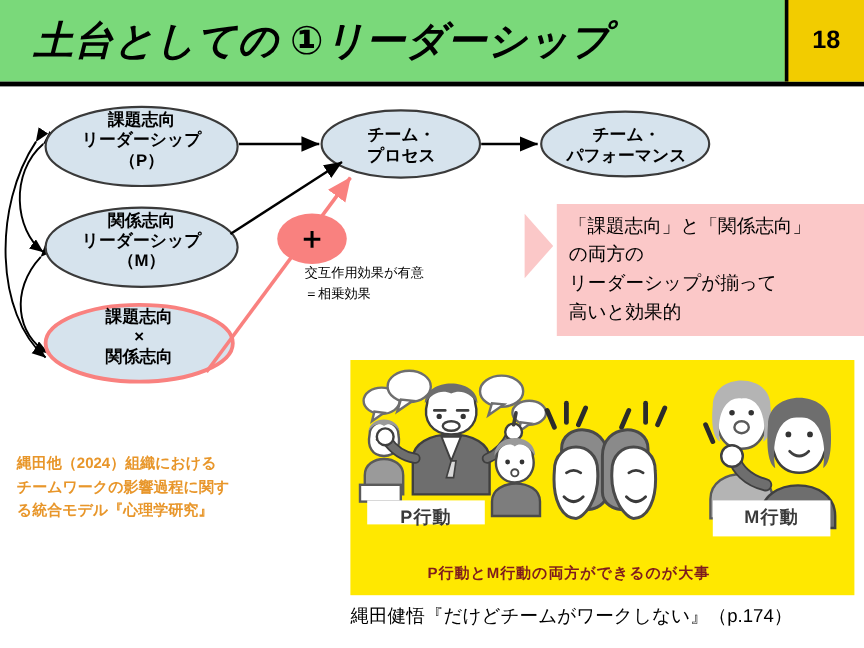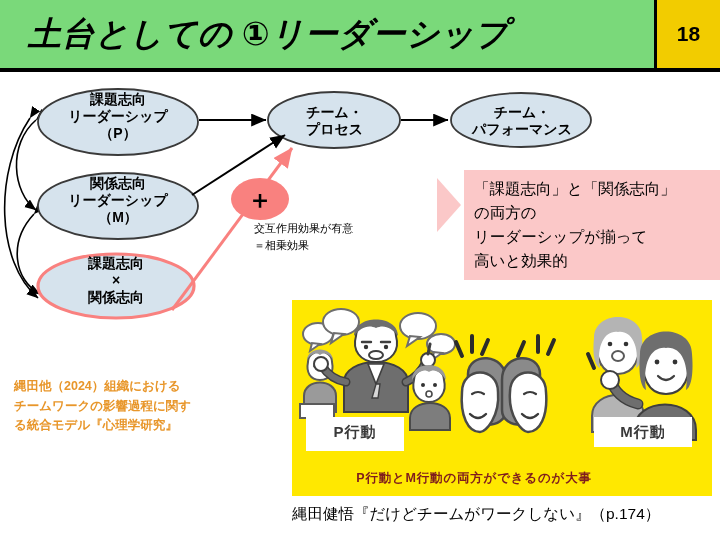--- a/index.html
+++ b/index.html
@@ -154,21 +154,21 @@
   }
   .badge {
     position: absolute;
     background: #ffffff;
     text-align: center;
     font-size: 15px;
     font-weight: bold;
     color: #3a3a3a;
     letter-spacing: 1px;
   }
-  #badge-p { left: 14px; top: 117px; width: 98px; height: 34px; line-height: 30px; }
+  #badge-p { left: 14px; top: 117px; width: 98px; height: 20px; line-height: 30px; }
   #badge-m { left: 302px; top: 117px; width: 98px; height: 30px; line-height: 30px; }
   #illustration-caption {
     position: absolute;
     left: 0; top: 170px;
     width: 364px;
     text-align: center;
     font-size: 12.5px;
     font-weight: bold;
     color: #7f1d1d;
     letter-spacing: 0.8px;

